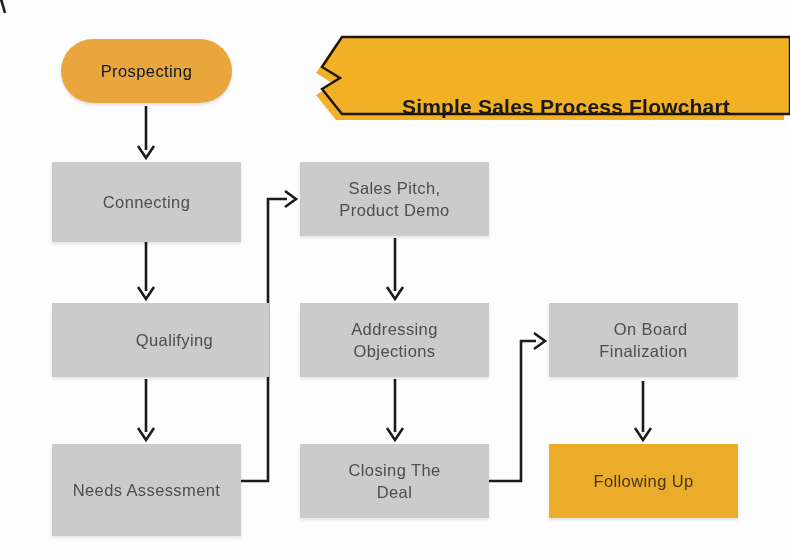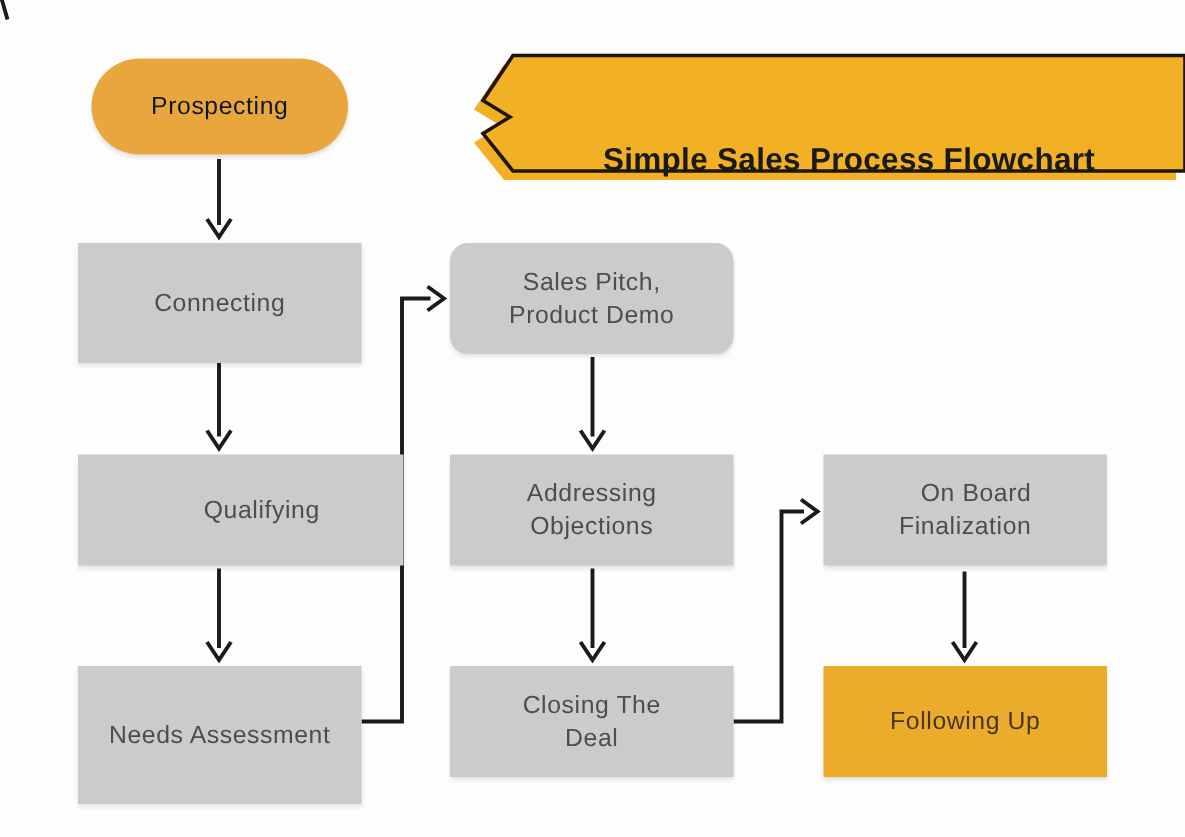--- a/index.html
+++ b/index.html
@@ -38,21 +38,21 @@
   .node.yellow {
     background: #eaac2a;
     color: #4a3418;
     box-shadow: 0 2px 3px rgba(0,0,0,0.12);
   }
 
   .pos-prospecting { left: 61px;  top: 39px;  width: 171px; height: 64px; border-radius: 32px; }
   .pos-connecting  { left: 52px;  top: 162px; width: 189px; height: 80px; }
   .pos-qualifying  { left: 52px;  top: 303px; width: 189px; height: 74px; padding-left: 28px; }
   .pos-needs       { left: 52px;  top: 444px; width: 189px; height: 92px; }
-  .pos-salespitch  { left: 300px; top: 162px; width: 189px; height: 74px; border-radius: 12px; }
+  .pos-salespitch  { left: 300px; top: 162px; width: 189px; height: 74px; }
   .pos-addressing  { left: 300px; top: 303px; width: 189px; height: 74px; }
   .pos-closing     { left: 300px; top: 444px; width: 189px; height: 74px; }
   .pos-onboard     { left: 549px; top: 303px; width: 189px; height: 74px; text-align: right; }
   .pos-following   { left: 549px; top: 444px; width: 189px; height: 74px; }
 
   
   #banner-svg {
     position: absolute;
     left: 314px;
     top: 28px;

